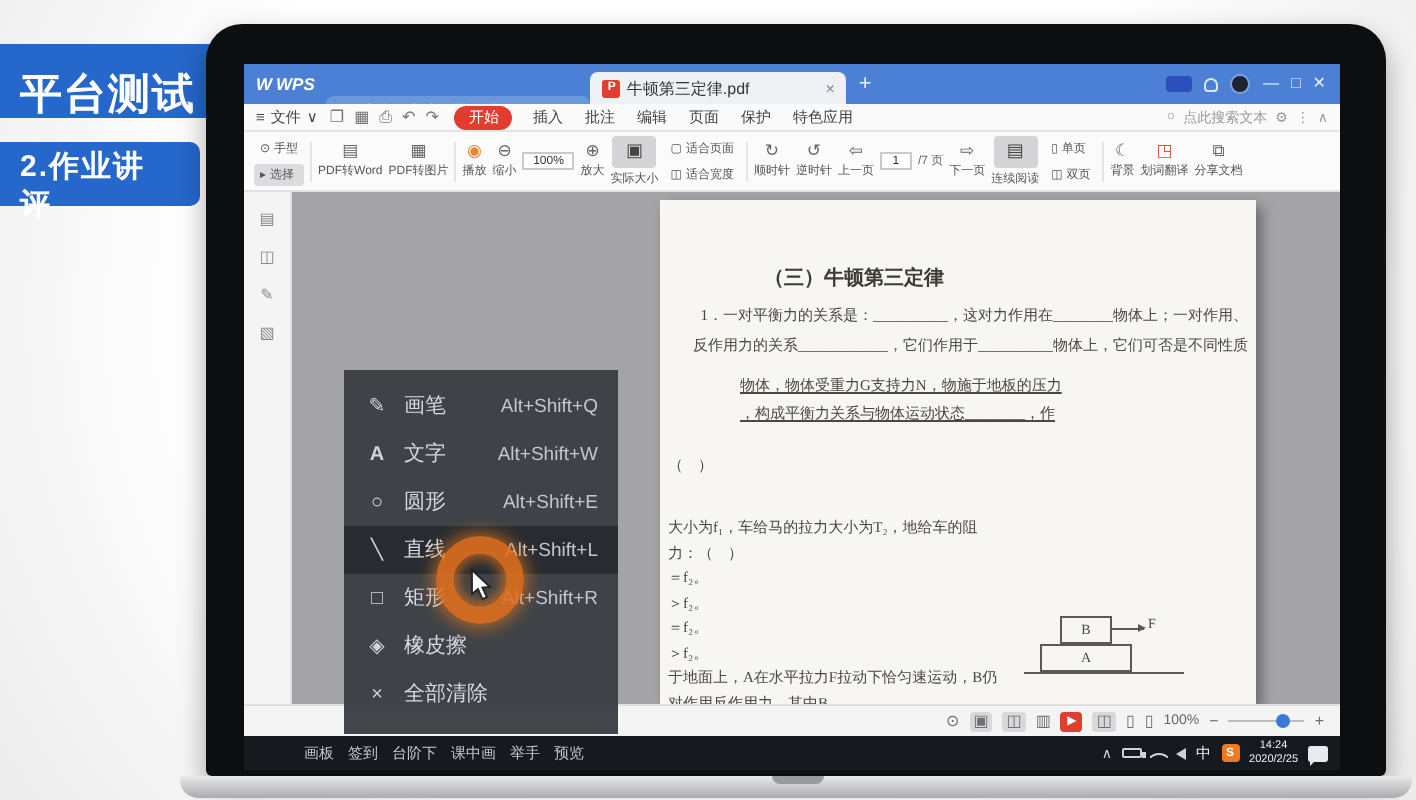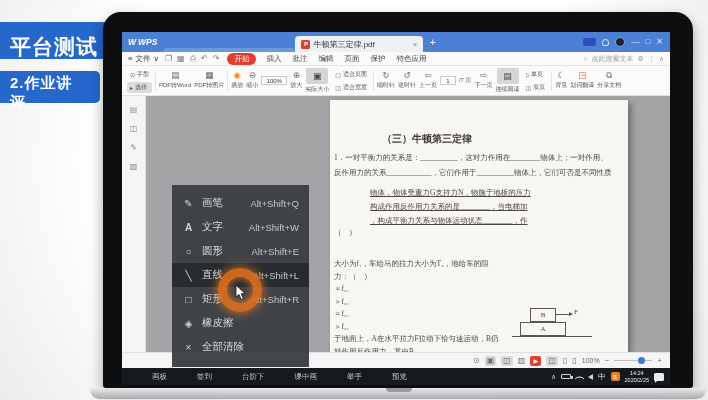--- a/index.html
+++ b/index.html
@@ -72,21 +72,21 @@
   
   .content { position:absolute; left:0; top:64px; width:548px; height:256px; background:#a4a4a6; }
   .side-rail { position:absolute; left:0; top:0; width:24px; height:256px; background:#f4f4f5;
                border-right:1px solid #e0e0e2; display:flex; flex-direction:column; align-items:center;
                gap:10px; padding-top:9px; font-size:8px; color:#8a8a8e; }
 
   .page { position:absolute; left:208px; top:4px; width:298px; height:252px; background:#f7f6f3;
           box-shadow:3px 3px 6px rgba(0,0,0,.35); font-family:"Liberation Serif","DejaVu Serif",serif;
           color:#4b4742; overflow:hidden; }
   .doc-title { position:absolute; top:32px; left:52px; font-size:10px; font-weight:bold; color:#3e3a35; }
-  .p1 { position:absolute; top:50px; left:4px; right:4px; font-size:7.5px; line-height:15px; }
+  .p1 { position:absolute; top:50px; left:4px; right:4px; font-size:7.5px; line-height:15px;text-align:right; }
   .p2 { position:absolute; top:86px; left:40px; right:6px; font-size:7.5px; line-height:14px;text-decoration:underline; }
   .c1 { position:absolute; top:128px; left:4px; font-size:7.5px; }
   .p3 { position:absolute; top:158px; left:4px; right:4px; font-size:7.5px; line-height:12.5px; }
   .diagram { position:absolute; right:36px; bottom:4px; width:80px; height:44px; }
   .blk { position:absolute; border:1px solid #5c5852; font-size:7px; display:flex; align-items:center;
          justify-content:center; color:#4b4742; background:#f7f6f3; }
   .blk-b { left:18px; top:4px; width:26px; height:14px; }
   .blk-a { left:8px; top:18px; width:46px; height:14px; }
   .f-arrow { position:absolute; left:44px; top:10px; width:16px; height:1px; background:#5c5852; }
   .f-arrow:after { content:""; position:absolute; right:-1px; top:-2px; border-left:4px solid #5c5852;
@@ -115,21 +115,21 @@
   .sb-ic { font-size:8px; line-height:1; color:#707074; }
   .sb-ic.boxed { background:#d8d8db; border-radius:2px; padding:1px 2px; }
   .sb-play { width:11px; height:10px; background:#e03e2f; color:#fff; border-radius:2px; font-size:6px;
              display:flex; align-items:center; justify-content:center; }
   .slider { width:38px; height:1.5px; background:#bdbdc0; position:relative; }
   .slider-knob { position:absolute; left:24px; top:-3px; width:7px; height:7px; border-radius:50%; background:#3a7bd5; }
 
   
   .taskbar { position:absolute; left:0; top:336px; width:548px; height:17px; background:#16191d;
              display:flex; align-items:center; color:#c3c6cc; font-size:7.5px; }
-  .task-items { display:flex; gap:30px; padding-left:30px; }
+  .task-items { display:flex; gap:7px; padding-left:30px; }
   .tray { margin-left:auto; display:flex; align-items:center; gap:5px; padding-right:6px; }
   .tray-chev { font-size:7px; color:#d5d7da; }
   .batt { width:10px; height:5px; border:1px solid #cfd2d6; border-radius:1px; position:relative; }
   .batt:after { content:""; position:absolute; right:-2.5px; top:1px; width:1.5px; height:3px; background:#cfd2d6; }
   .wifi { width:7px; height:7px; border:1.5px solid #cfd2d6; border-bottom:none; border-left:none;
           border-radius:0 8px 0 0; transform:rotate(-45deg); margin-top:3px; }
   .spk { width:0; height:0; border-top:3.5px solid transparent; border-bottom:3.5px solid transparent;
          border-right:5px solid #cfd2d6; }
   .ime { color:#eef0f3; font-size:7.5px; }
   .sogou { width:9px; height:9px; background:#f07a1d; border-radius:2px; color:#fff; font-size:6px;
@@ -312,21 +312,20 @@
         </div>
 
         <div class="page">
           <div class="doc-title">（三）牛顿第三定律</div>
           <div class="p1">
             <div>1．一对平衡力的关系是：__________，这对力作用在________物体上；一对作用、</div>
             <div>反作用力的关系____________，它们作用于__________物体上，它们可否是不同性质</div>
           </div>
           <div class="p2">
             <div>物体，物体受重力G支持力N，物施于地板的压力</div>
-            <div>构成作用反作用力关系的是________，当电梯加</div>
             <div>，构成平衡力关系与物体运动状态________，作</div>
           </div>
           <div class="c1">（　）</div>
           <div class="p3">
             <div>大小为f₁，车给马的拉力大小为T₂，地给车的阻</div>
             <div>力：（　）</div>
             <div>＝f₂。</div>
             <div>＞f₂。</div>
             <div>＝f₂。</div>
             <div>＞f₂。</div>

